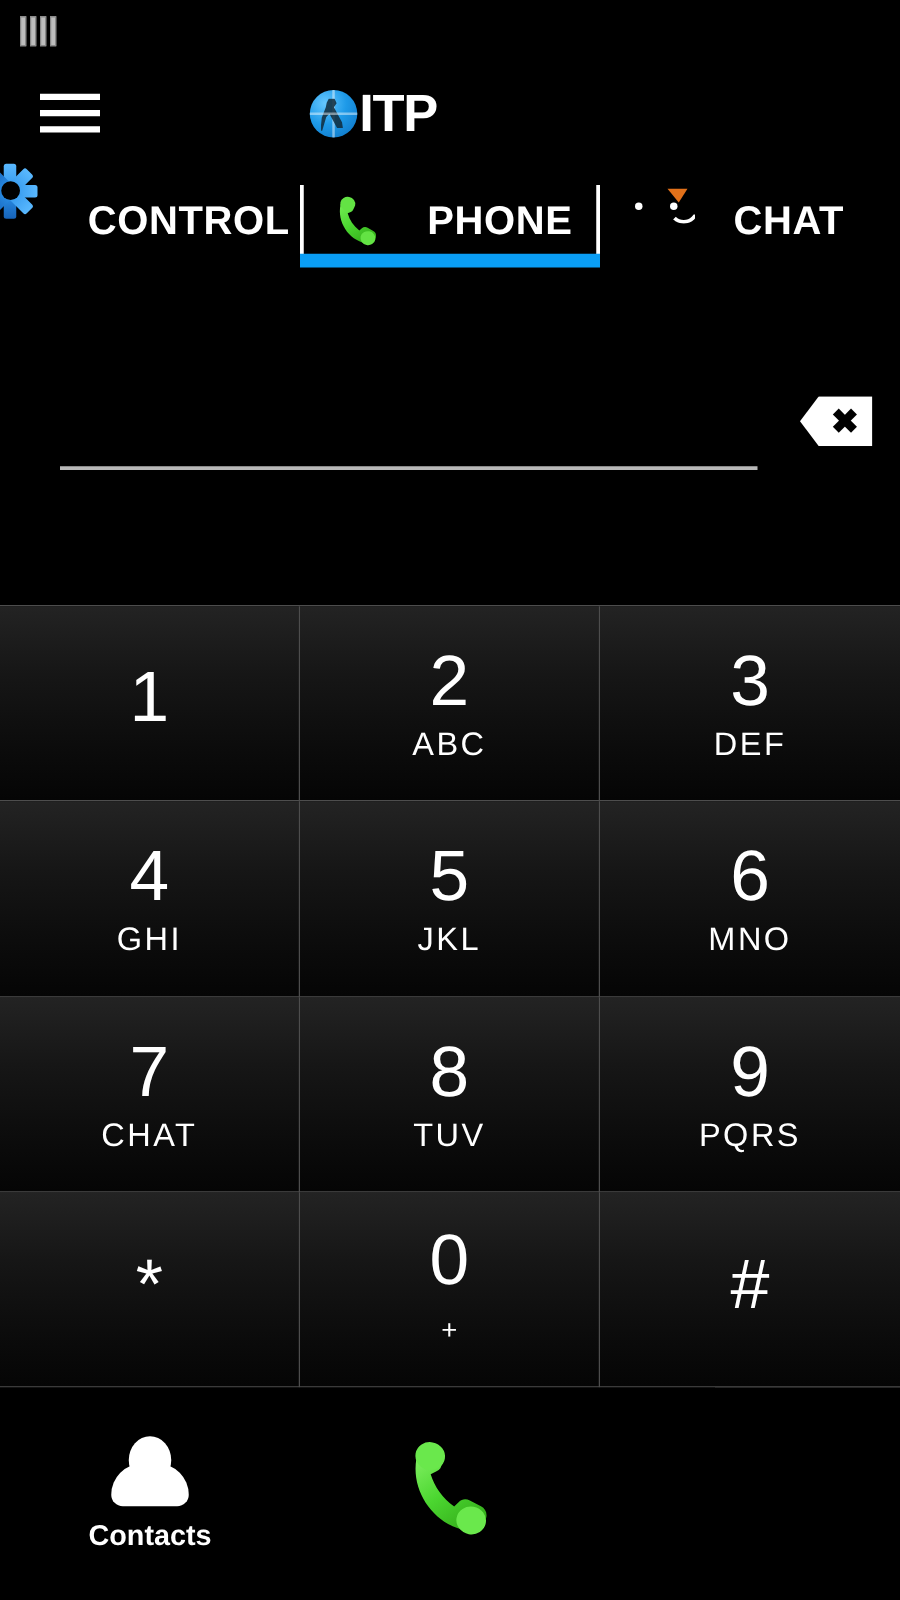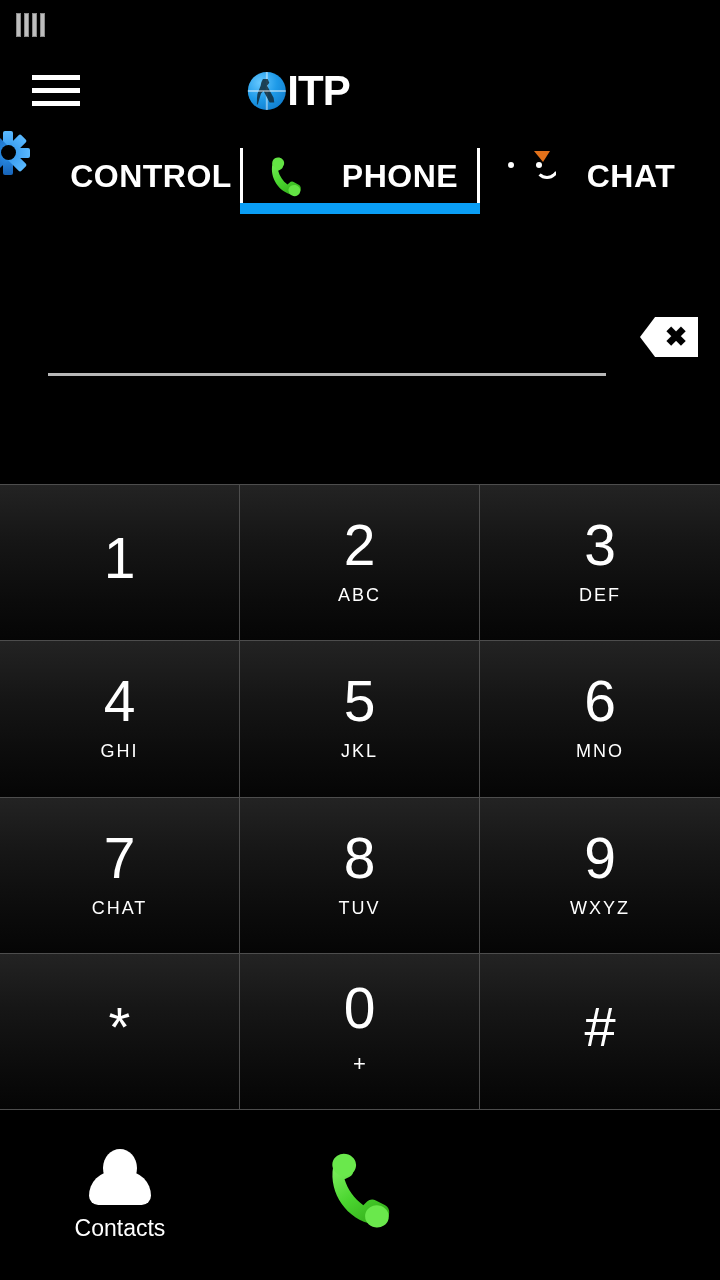--- a/index.html
+++ b/index.html
@@ -185,30 +185,30 @@
   }
   .key {
     position:relative;
     background:linear-gradient(180deg,#232323 0%,#161616 35%,#0b0b0b 75%,#050505 100%);
     border-right:1px solid #4d4d4d; border-bottom:1px solid #4d4d4d;
     display:flex; flex-direction:column; align-items:center; justify-content:center;
     cursor:pointer;
   }
   .key:nth-child(3n) { border-right:none; }
   .key-digit { color:#fff; font-size:57px; line-height:57px; font-weight:300; }
-  .key-letters { color:#fff; font-size:18px; line-height:25px; margin-top:9px; letter-spacing:2px; }
+  .key-letters { color:#fff; font-size:26px; line-height:25px; margin-top:9px; letter-spacing:2px; }
   .key-letters.plus { font-size:22px; margin-top:14px; letter-spacing:0; }
   .key-digit.sym { font-size:56px; font-weight:400; }
   .key-digit.sym.star { line-height:80px; }
   .key.k0 .key-digit { margin-top:-6px; }
 
   
   .bottombar {
     position:absolute; left:0; bottom:0; width:572px; height:170px;
-    background:#000; display:flex; align-items:center;
+    background:#000; display:flex; align-items:center;font-weight:bold;
   }
   .bb-item {
     width:240px; height:170px; display:flex; flex-direction:column;
     align-items:center; justify-content:center; cursor:pointer;
   }
   .bb-label { color:#fff; font-size:23px; margin-top:4px; }
   .person-icon { width:64px; height:62px; position:relative; }
   .person-icon .head {
     position:absolute; left:50%; top:0; transform:translateX(-50%);
     width:34px; height:38px; border-radius:50%; background:#fff;
@@ -337,21 +337,21 @@
     <div class="key k7">
       <span class="key-digit">7</span>
       <span class="key-letters">CHAT</span>
     </div>
     <div class="key k8">
       <span class="key-digit">8</span>
       <span class="key-letters">TUV</span>
     </div>
     <div class="key k9">
       <span class="key-digit">9</span>
-      <span class="key-letters">WXYZ</span>
+      <span class="key-letters">PQRS</span>
     </div>
 
     <div class="key kstar">
       <span class="key-digit sym star">*</span>
       <span class="key-letters"></span>
     </div>
     <div class="key k0">
       <span class="key-digit">0</span>
       <span class="key-letters plus">+</span>
     </div>

